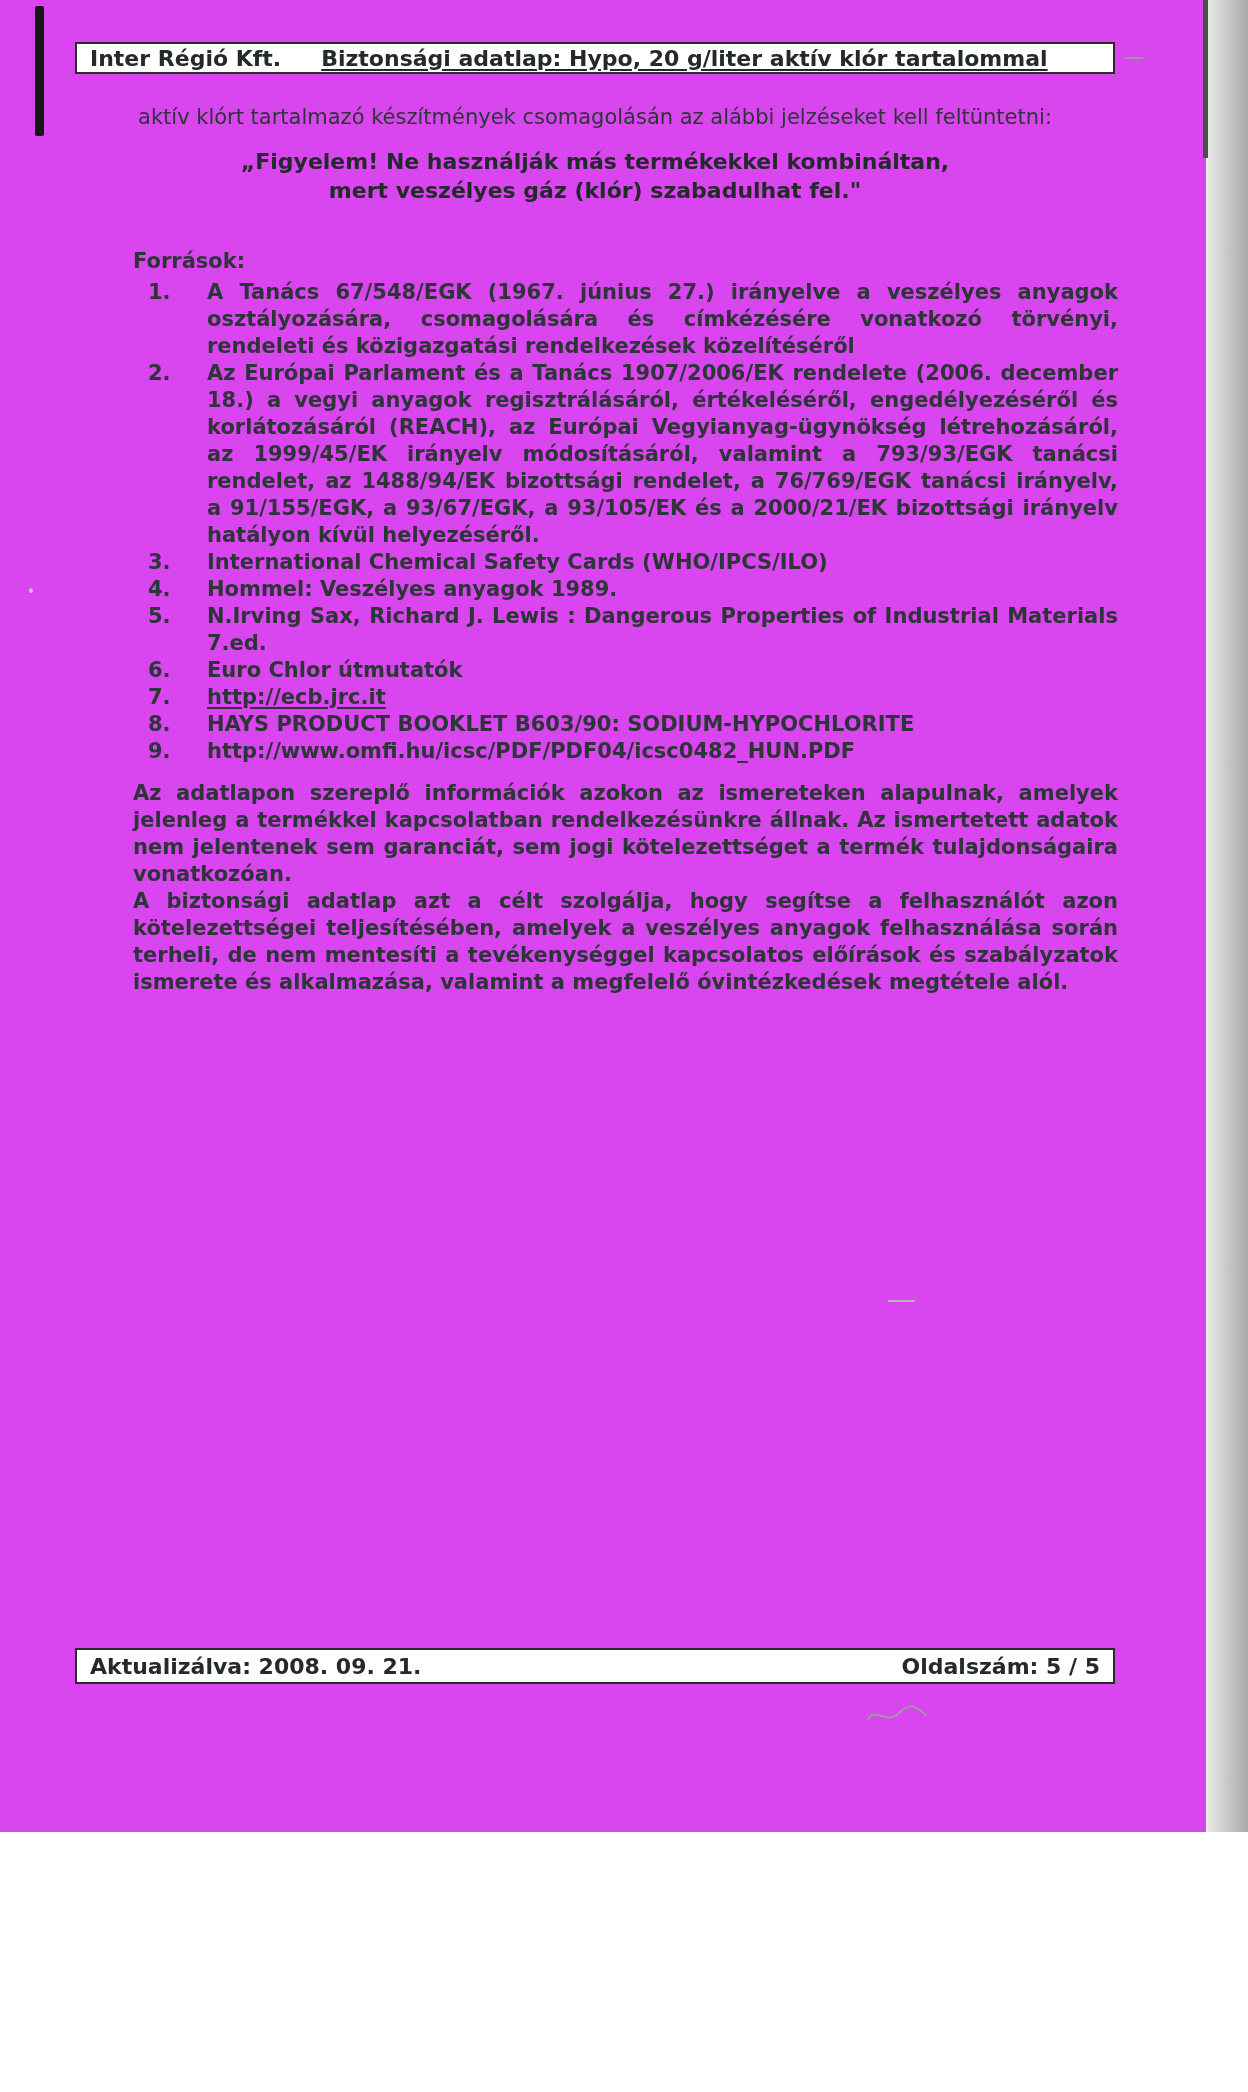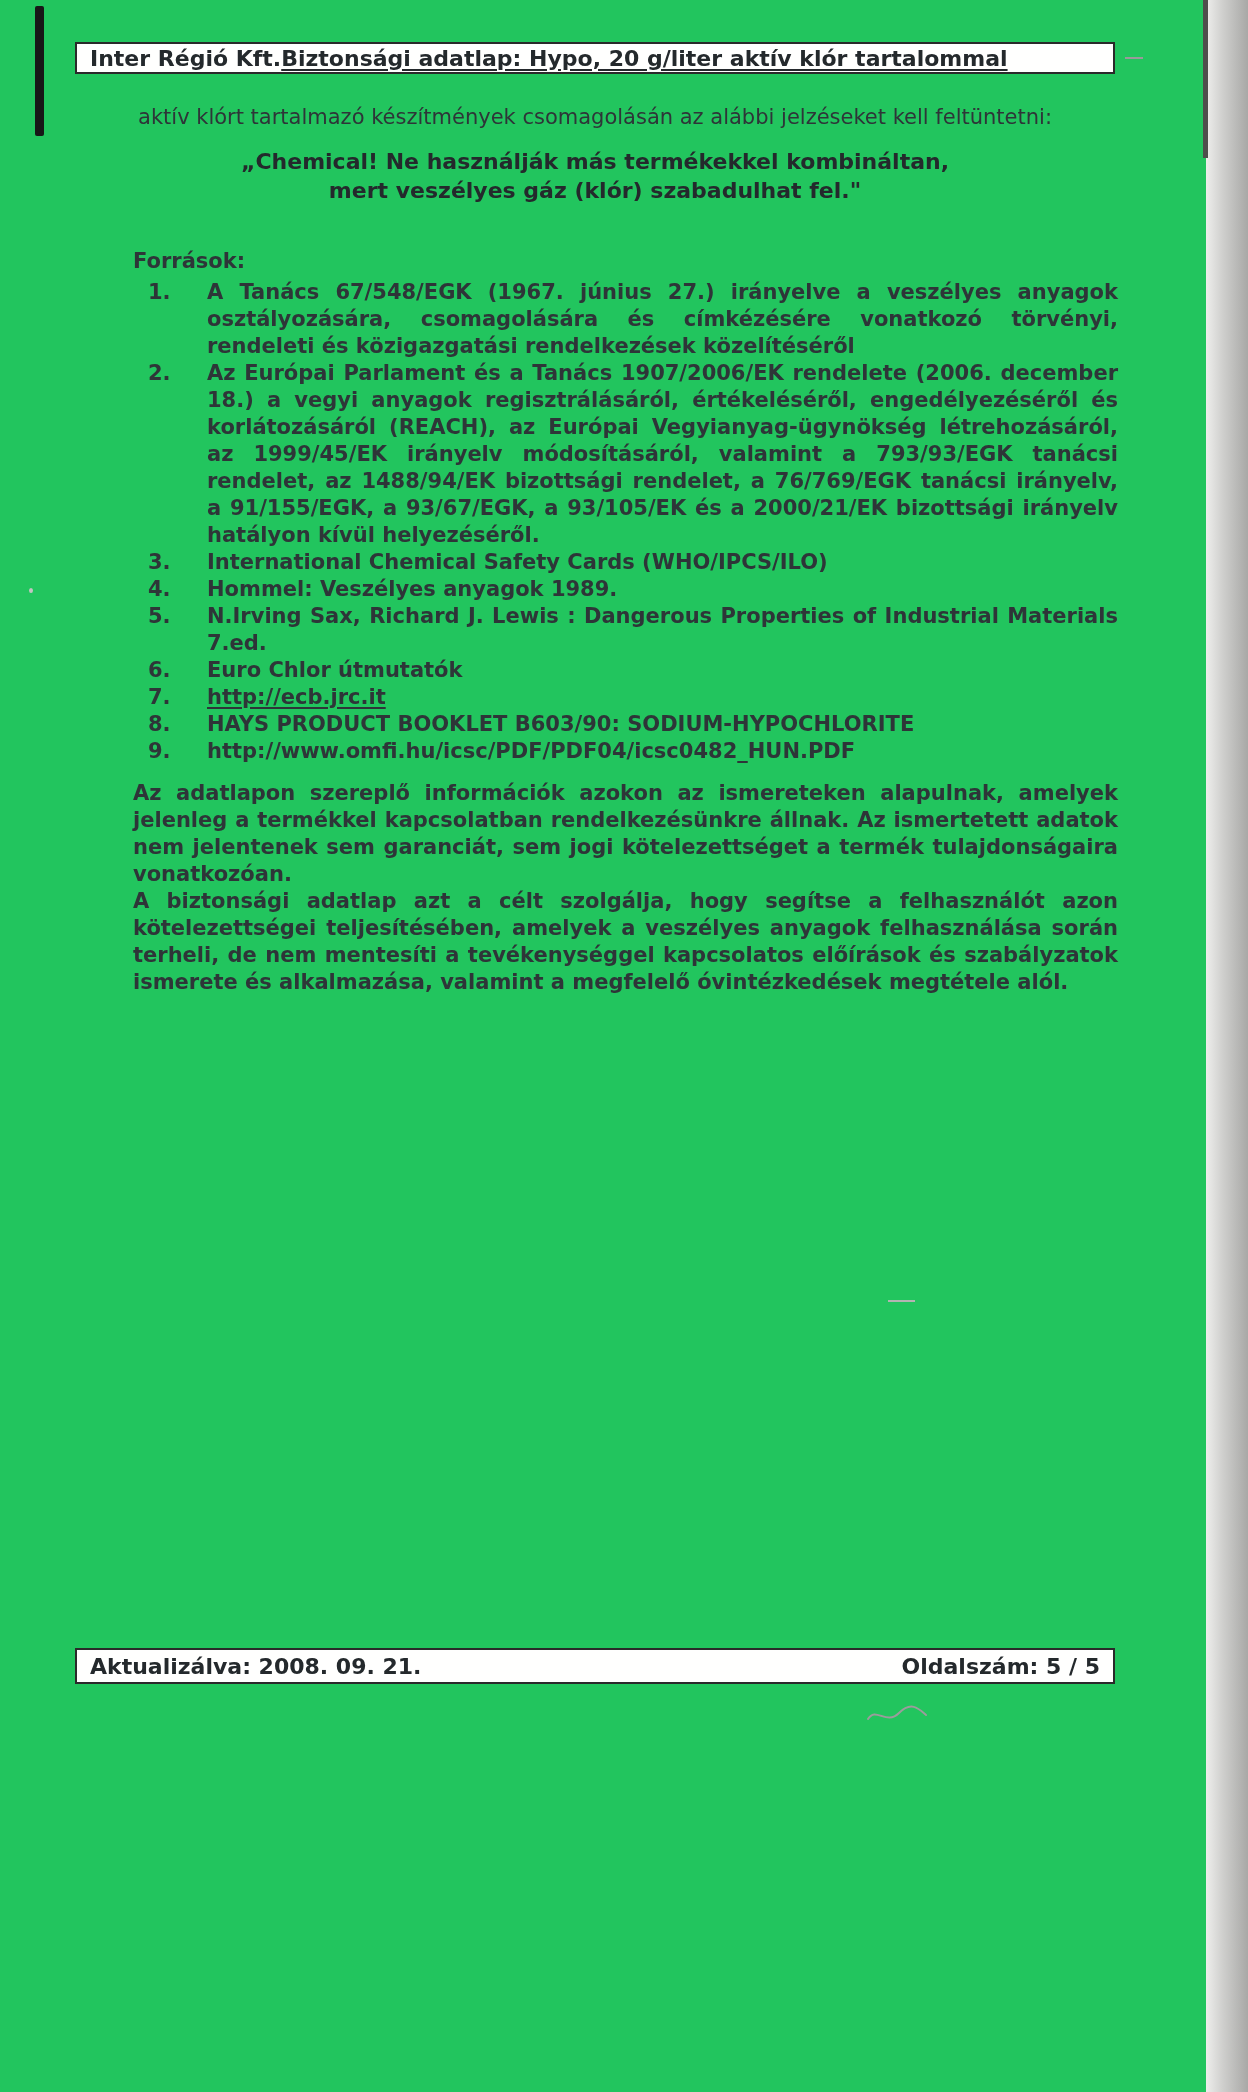--- a/index.html
+++ b/index.html
@@ -1,19 +1,19 @@
 <!DOCTYPE html>
 <html lang="hu"><head>
 <meta charset="utf-8">
 <style>
   html,body{margin:0;padding:0;background:#ffffff;}
   .page{
     position:relative;
-    width:1248px;height:2092px;
-    background:#22c55e;
+    width:1248px;height:1832px;
+    background:#d946ef;
     font-family:"DejaVu Sans",sans-serif;
     color:#2e3538;
     overflow:hidden;
   }
 
   
   .scan-band{
     position:absolute;top:0;right:0;width:42px;height:100%;
     background:linear-gradient(to right,#eeeeec 0%,#cfcfcd 40%,#a8a8a6 100%);
   }
@@ -39,20 +39,21 @@
 
   
   .header-box{
     position:absolute;left:75px;top:42px;width:1040px;height:32px;
     border:2px solid #2a2a2a;background:#fffffe;
     box-sizing:border-box;display:flex;align-items:center;
     padding:0 13px;font-weight:bold;font-size:22px;color:#24292c;
     white-space:nowrap;
   }
   .header-title{
+    margin-left:40px;
     text-decoration:underline;
     text-underline-offset:3px;
   }
 
   .intro{
     position:absolute;left:75px;top:105px;width:1040px;
     text-align:center;font-size:21px;
   }
   .warning{
     position:absolute;left:75px;top:147px;width:1040px;
@@ -101,21 +102,21 @@
   </div>
 
   <div class="header-box">
     <span class="header-company">Inter Régió Kft.</span>
     <span class="header-title">Biztonsági adatlap: Hypo, 20 g/liter aktív klór tartalommal</span>
   </div>
 
   <div class="intro">aktív klórt tartalmazó készítmények csomagolásán az alábbi jelzéseket kell feltüntetni:</div>
 
   <div class="warning">
-    <div>„Chemical! Ne használják más termékekkel kombináltan,</div>
+    <div>„Figyelem! Ne használják más termékekkel kombináltan,</div>
     <div>mert veszélyes gáz (klór) szabadulhat fel."</div>
   </div>
 
   <div class="content">
     <p class="sources-heading">Források:</p>
 
     <div class="src-list">
       <div class="src-item">
         <span class="src-num">1.</span>
         <span class="src-txt">A Tanács 67/548/EGK (1967. június 27.) irányelve a veszélyes anyagok osztályozására, csomagolására és címkézésére vonatkozó törvényi, rendeleti és közigazgatási rendelkezések közelítéséről</span>

